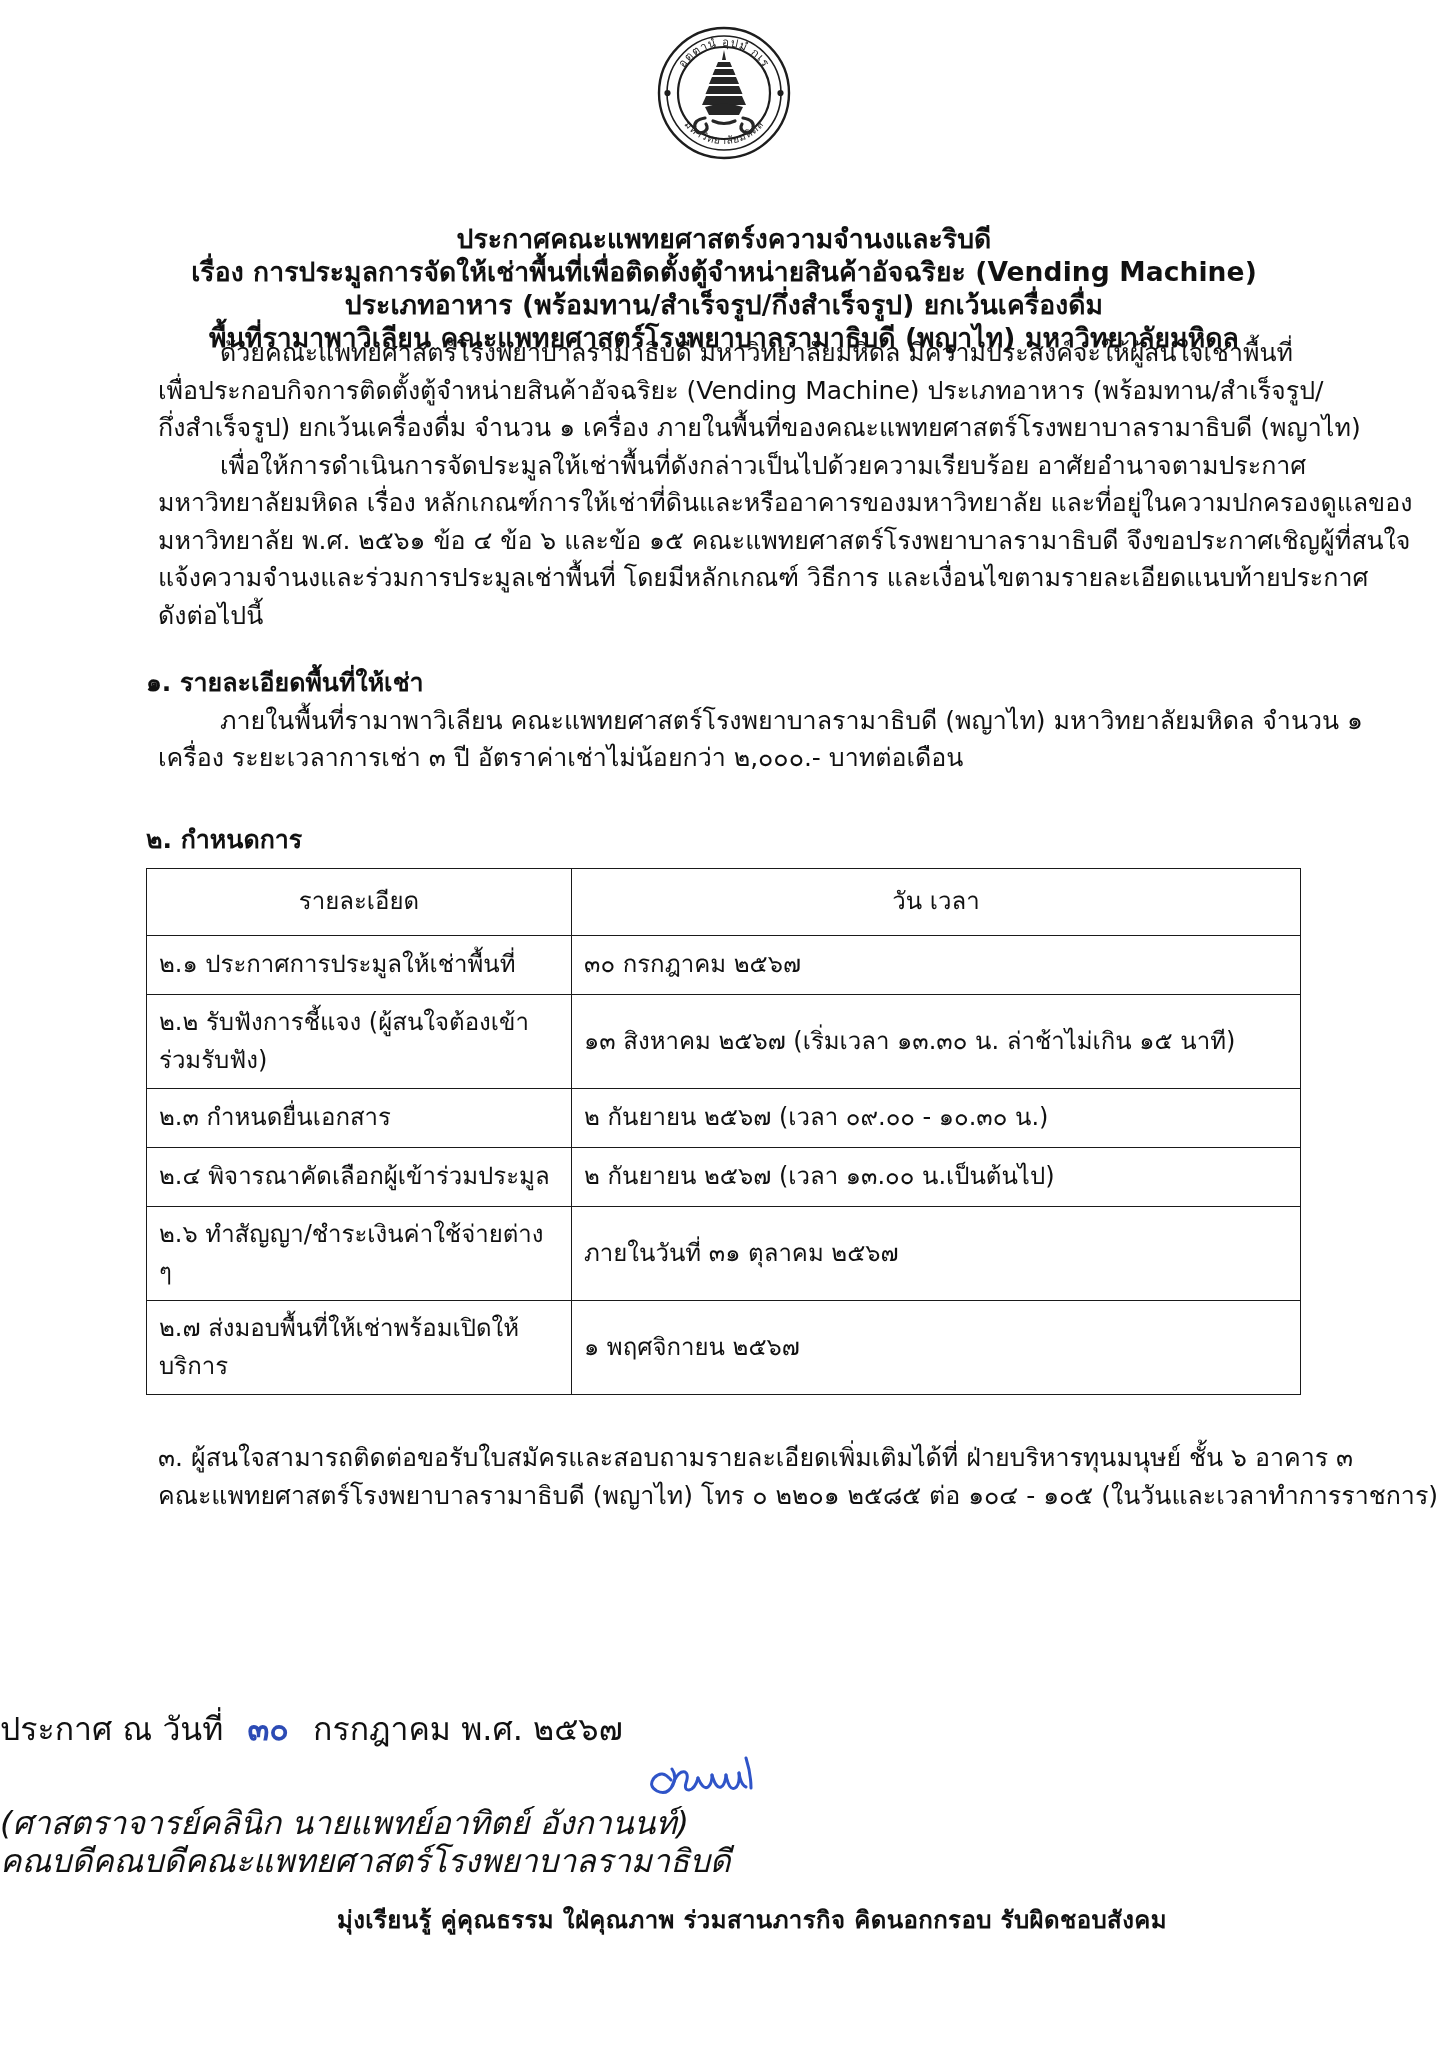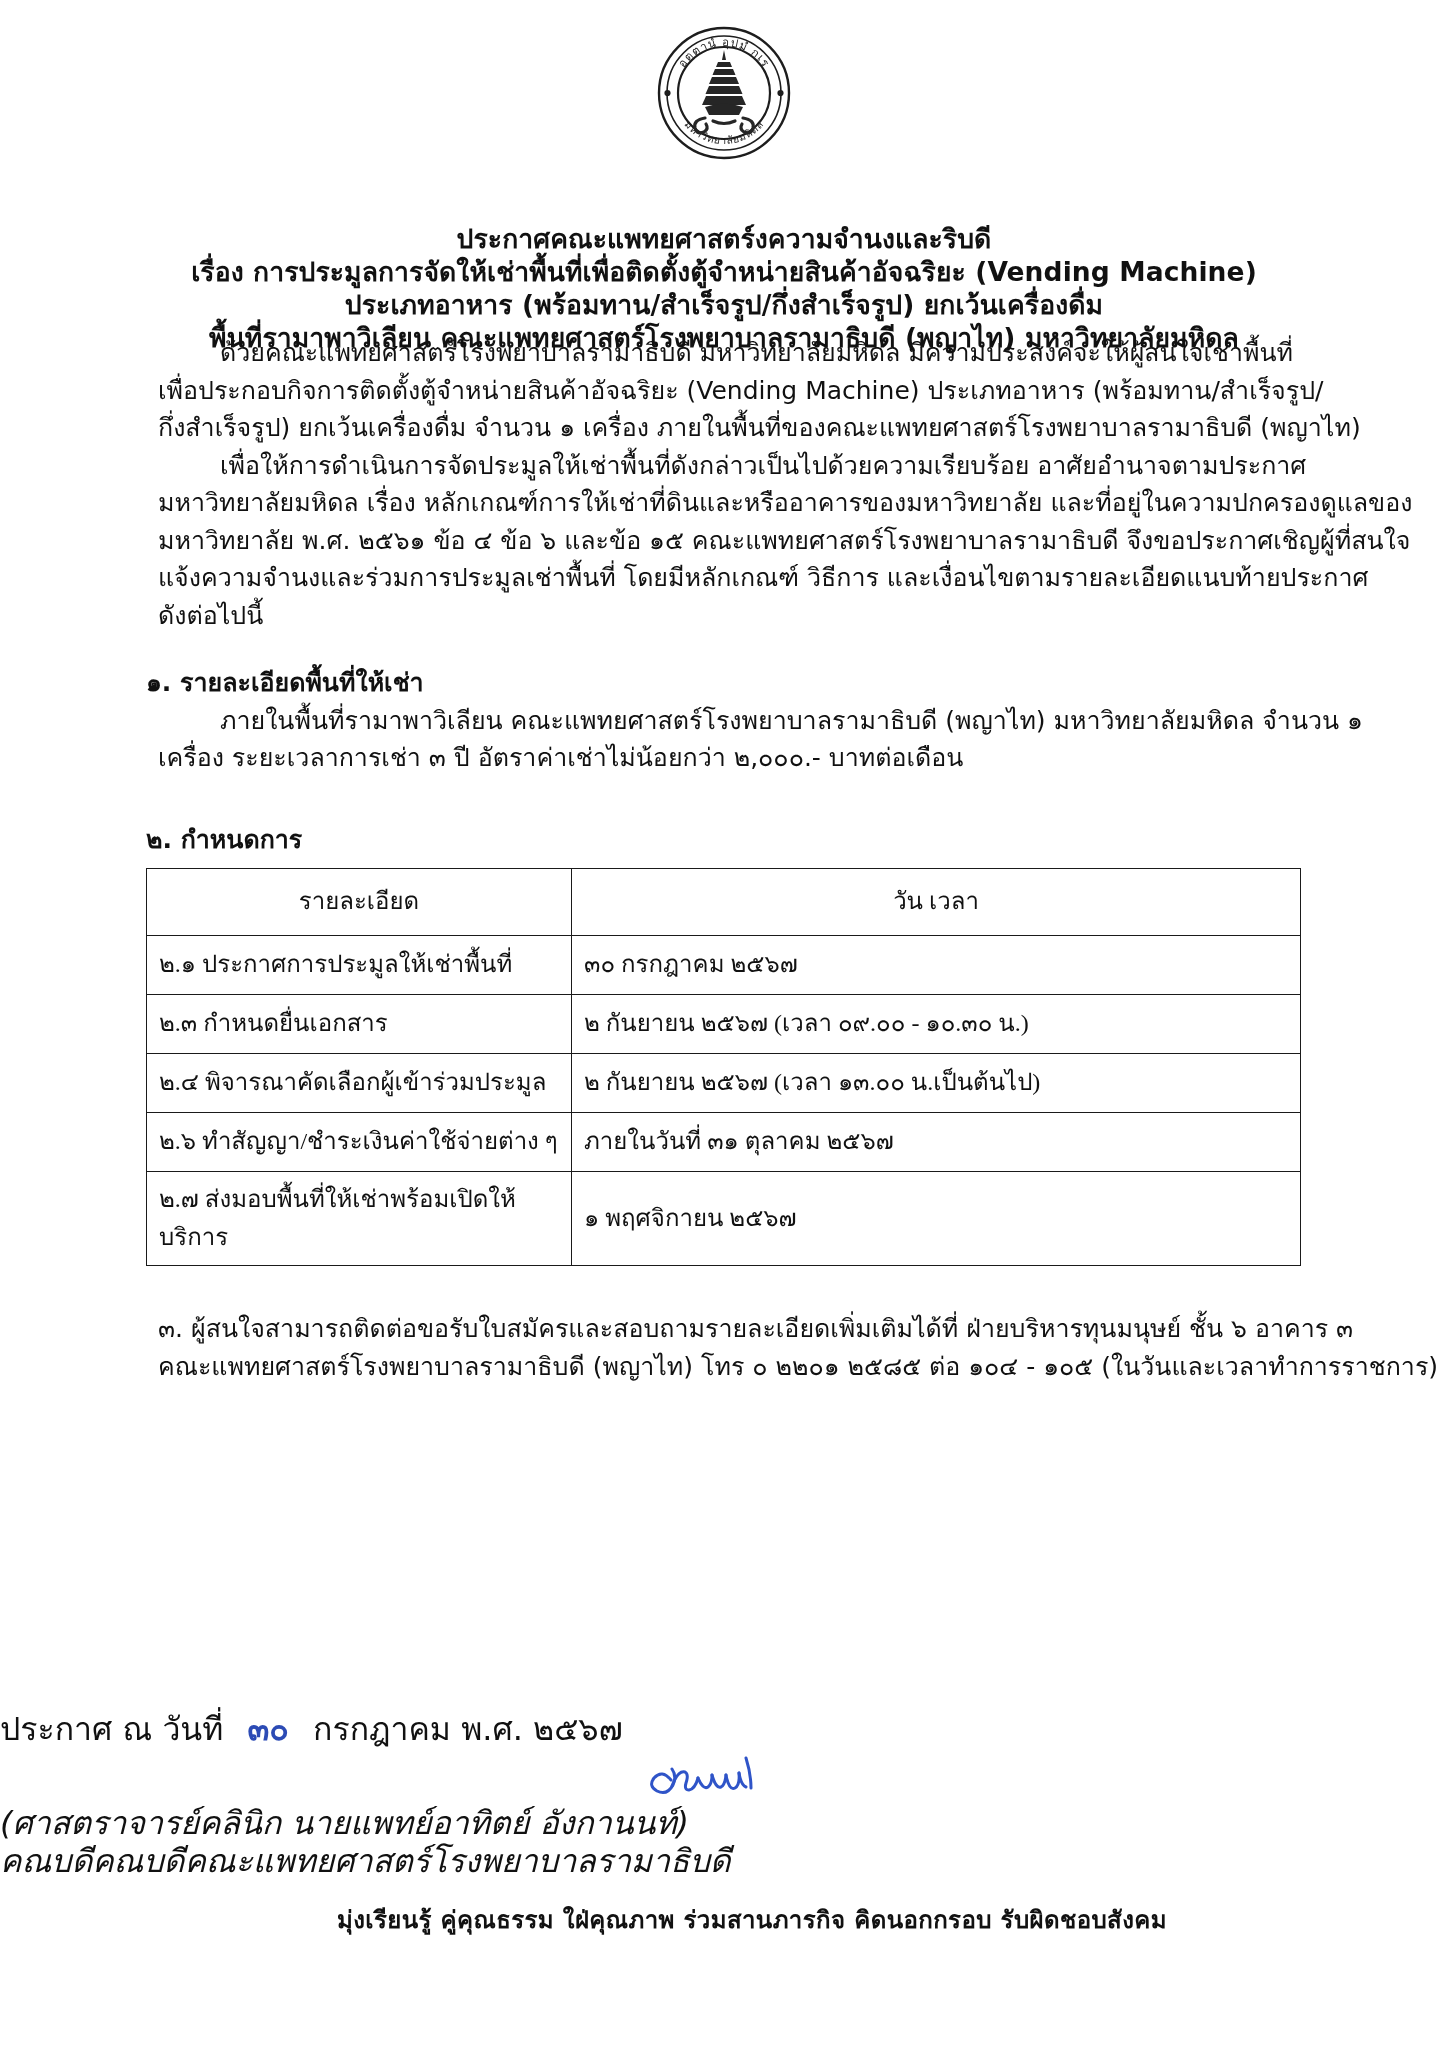--- a/index.html
+++ b/index.html
@@ -74,21 +74,20 @@
   }
   .spacer-md { height: 30px; }
   .spacer-lg { height: 44px; }
 
   
   .sched-table {
     border-collapse: collapse;
     width: 1155px;
     margin-top: 10px;
     table-layout: fixed;
-    font-family: Liberation Serif, serif;
   }
   .sched-table th,
   .sched-table td {
     border: 1.6px solid #1a1a1a;
     font-size: 24px;
     padding: 9px 12px;
     height: 40px;
     vertical-align: middle;
     font-weight: normal;
   }
@@ -220,20 +219,24 @@
           <th class="col-detail">รายละเอียด</th>
           <th class="col-when">วัน เวลา</th>
         </tr>
       </thead>
       <tbody>
         <tr>
           <td class="col-detail">๒.๑ ประกาศการประมูลให้เช่าพื้นที่</td>
           <td class="col-when">๓๐ กรกฎาคม ๒๕๖๗</td>
         </tr>
         <tr>
+          <td class="col-detail">๒.๒ รับฟังการชี้แจง (ผู้สนใจต้องเข้าร่วมรับฟัง)</td>
+          <td class="col-when">๑๓ สิงหาคม ๒๕๖๗ (เริ่มเวลา ๑๓.๓๐ น. ล่าช้าไม่เกิน ๑๕ นาที)</td>
+        </tr>
+        <tr>
           <td class="col-detail">๒.๓ กำหนดยื่นเอกสาร</td>
           <td class="col-when">๒ กันยายน ๒๕๖๗ (เวลา ๐๙.๐๐ - ๑๐.๓๐ น.)</td>
         </tr>
         <tr>
           <td class="col-detail">๒.๔ พิจารณาคัดเลือกผู้เข้าร่วมประมูล</td>
           <td class="col-when">๒ กันยายน ๒๕๖๗ (เวลา ๑๓.๐๐ น.เป็นต้นไป)</td>
         </tr>
         <tr>
           <td class="col-detail">๒.๖ ทำสัญญา/ชำระเงินค่าใช้จ่ายต่าง ๆ</td>
           <td class="col-when">ภายในวันที่ ๓๑ ตุลาคม ๒๕๖๗</td>

